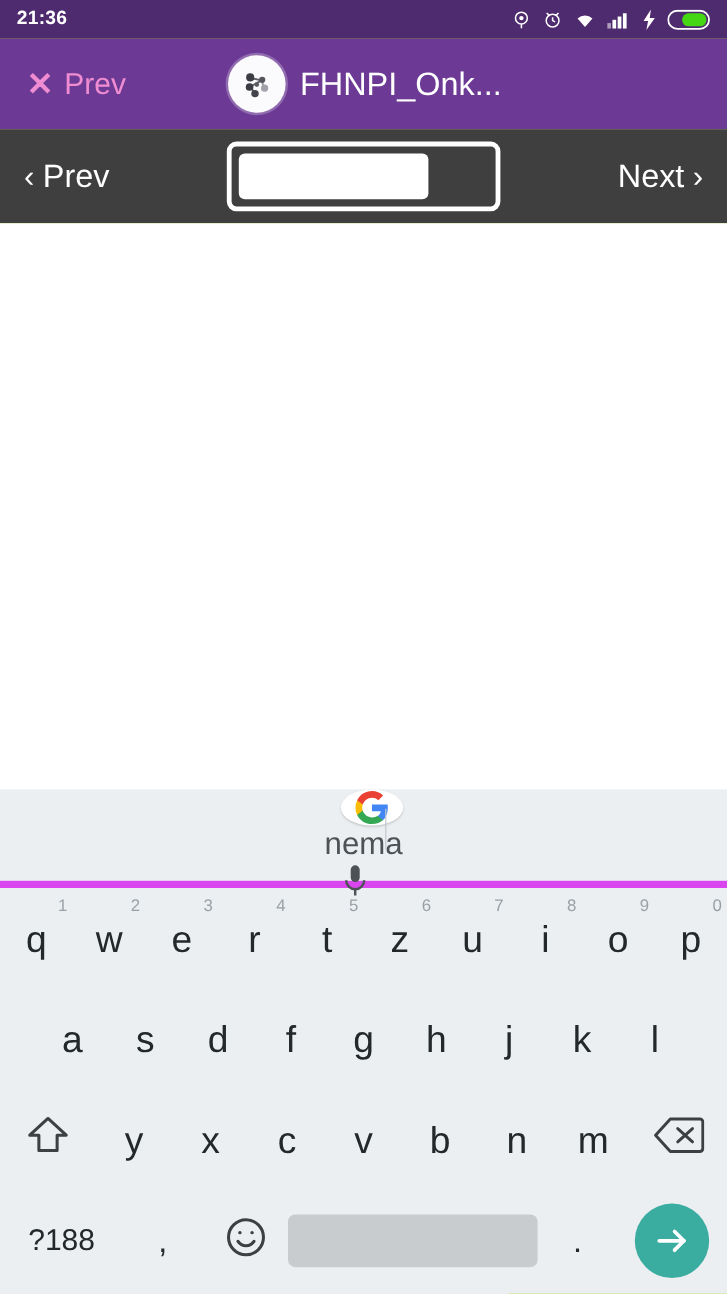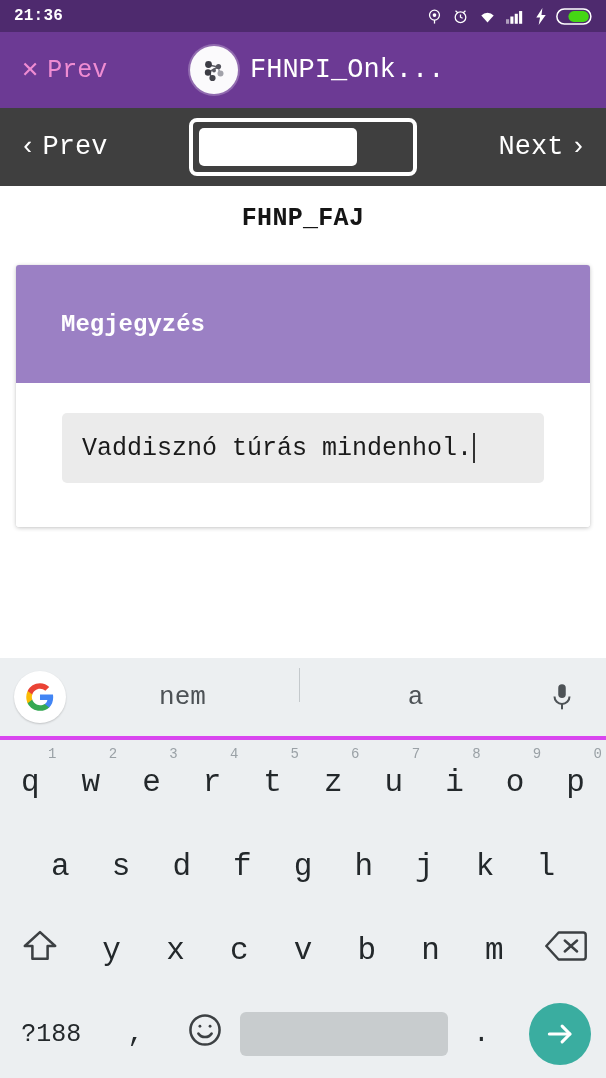--- a/index.html
+++ b/index.html
@@ -2,21 +2,21 @@
 <html><head>
 <meta charset="utf-8">
 <style>
   * { box-sizing: border-box; margin: 0; padding: 0; }
   html, body {
     width: 606px; height: 1078px;
     font-family: "Liberation Sans", sans-serif;
     background: #ffffff;
     overflow: hidden;
   }
-  #app { position: relative; width: 606px; height: 1078px; background:#84cc16;font-family:Liberation Mono, monospace; }
+  #app { position: relative; width: 606px; height: 1078px; background:#84cc16; }
 
   
   .statusbar {
     height: 32px; background: #4e2a6e; color: #fff;
     display: flex; align-items: center; justify-content: space-between;
     padding: 0 12px 0 14px;
   }
   .status-time { font-size: 16px; font-weight: bold; letter-spacing: .2px; }
   .status-icons { display: flex; align-items: center; gap: 9px; }
   .status-icons svg { display: block; }
@@ -92,21 +92,21 @@
     vertical-align: -6px; margin-left: 1px;
   }
 
   
   .keyboard {
     position: absolute; left: 0; bottom: 0; width: 606px; height: 420px;
     background: #eceff1;
   }
   .suggestions {
     height: 82px; display: flex; align-items: center;
-    border-bottom: 4px solid #d946ef; background:#eceff1;
+    border-bottom: 6px solid #d946ef; background:#eceff1;flex-direction:column;
   }
   .g-logo {
     width: 52px; height: 52px; border-radius: 50%; background: #fff;
     margin-left: 14px; display:flex; align-items:center; justify-content:center;
     box-shadow: 0 1px 2px rgba(0,0,0,.18);
     cursor: pointer;
   }
   .sugg-list { flex: 1; display: flex; align-items: center; }
   .sugg {
     flex: 1; text-align: center; font-size: 26px; color: #4d5256;
@@ -231,32 +231,20 @@
     <div class="progress-track">
       <div class="progress-fill" id="progress-fill" style="width: 76%;"></div>
     </div>
     <div class="nav-btn">
       <span>Next</span>
       <span class="chev">›</span>
     </div>
   </div>
 
   <div class="content">
-    <div class="form-title">FHNP_FAJ</div>
-    <div class="card">
-      <div class="card-header">
-        <div class="card-header-label">Megjegyzés</div>
-      </div>
-      <div class="card-body">
-        <div class="text-field">
-          <span class="text-field-value">Vaddisznó túrás mindenhol.</span>
-            <span class="caret"></span>
-        </div>
-      </div>
-    </div>
   </div>
 
   <div class="keyboard">
 
     <div class="suggestions">
       <div class="g-logo">
         <svg width="30" height="30" viewBox="0 0 48 48">
           <path fill="#4285F4" d="M45.1 24.5c0-1.6-.1-3.2-.4-4.7H24v8.9h11.8c-.5 2.8-2.1 5.1-4.4 6.7v5.6h7.1c4.2-3.8 6.6-9.5 6.6-16.5z"></path>
           <path fill="#34A853" d="M24 46c6 0 11-2 14.6-5.4l-7.1-5.6c-2 1.3-4.5 2.1-7.5 2.1-5.8 0-10.7-3.9-12.4-9.1H4.2v5.8C7.8 41.1 15.3 46 24 46z"></path>
           <path fill="#FBBC05" d="M11.6 28c-.4-1.3-.7-2.6-.7-4s.3-2.7.7-4v-5.8H4.2A22 22 0 0 0 2 24c0 3.6.9 6.9 2.2 9.8l7.4-5.8z"></path>

